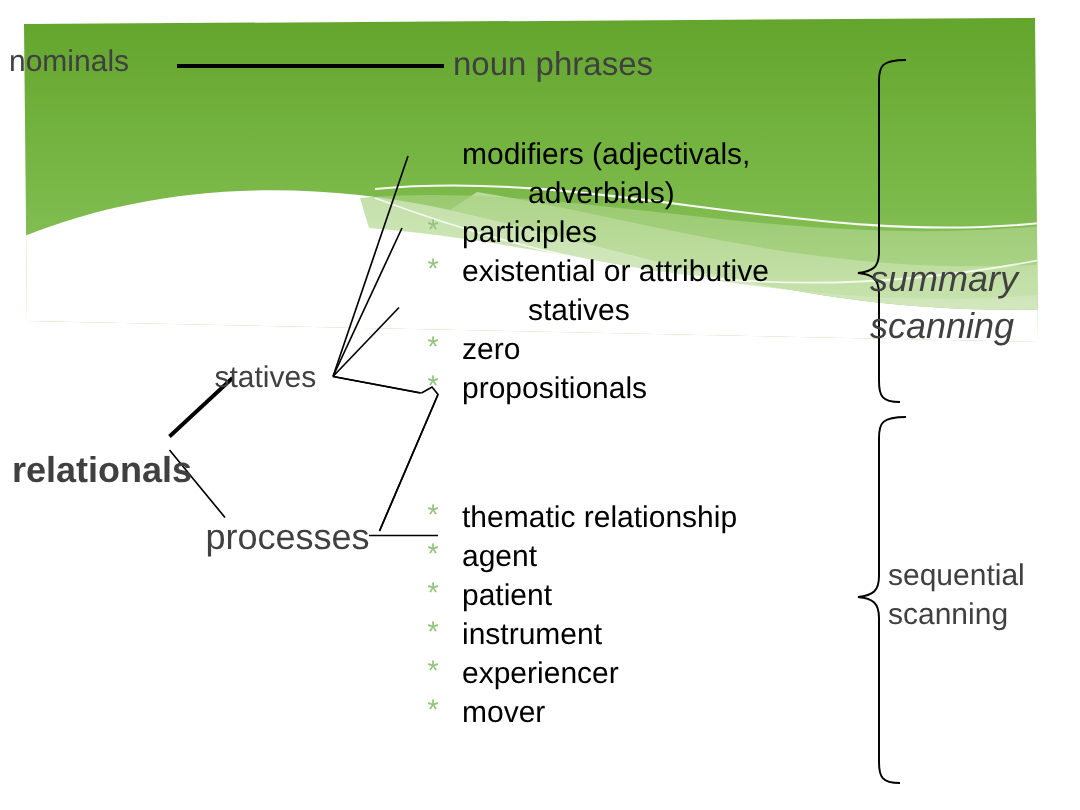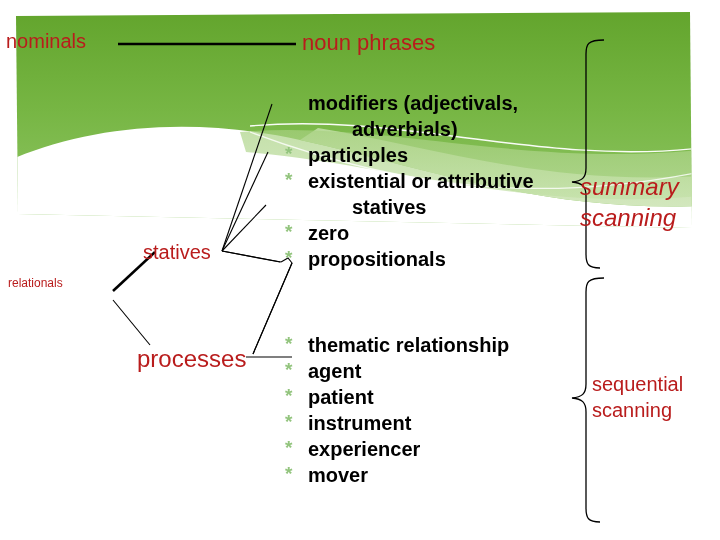--- a/index.html
+++ b/index.html
@@ -22,47 +22,46 @@
     left: 0;
     top: 0;
     width: 720px;
     height: 540px;
   }
   #lines-svg { pointer-events: none; }
 
   .txt {
     position: absolute;
     font-family: "Liberation Sans", sans-serif;
-    color: #b91c1c;
+    color: #404040;
     white-space: nowrap;
     line-height: 1.18;
   }
 
   
   #nominals-label   { left: 6px;   top: 30px;  font-size: 20px; }
   #nounphrases-label{ left: 302px; top: 30px;  font-size: 22px; }
 
   
   #statives-label   { left: 143px; top: 241px; font-size: 20px; }
-  #relationals-label{ left: 8px;   top: 276px; font-size: 12px; }
+  #relationals-label{ left: 8px;   top: 300px; font-size: 24px; font-weight: bold; }
   #processes-label  { left: 137px; top: 345px; font-size: 24px; }
 
   
   #summary-label    { left: 580px; top: 171px; font-size: 24px; font-style: italic; }
   #sequential-label { left: 592px; top: 371px; font-size: 20px; }
   .twoline { line-height: 1.30; }
   .twoline span { display: block; }
 
   
   .list {
     position: absolute;
     font-family: "Liberation Sans", sans-serif;
     font-size: 20px;
     color: #000000;
-    font-weight: bold;
   }
   #list-upper { left: 283px; top: 90px;  width: 275px; }
   #list-lower { left: 283px; top: 332px; width: 275px; }
 
   .li {
     position: relative;
     padding-left: 25px;
     margin: 0;
     line-height: 1.30;
   }

